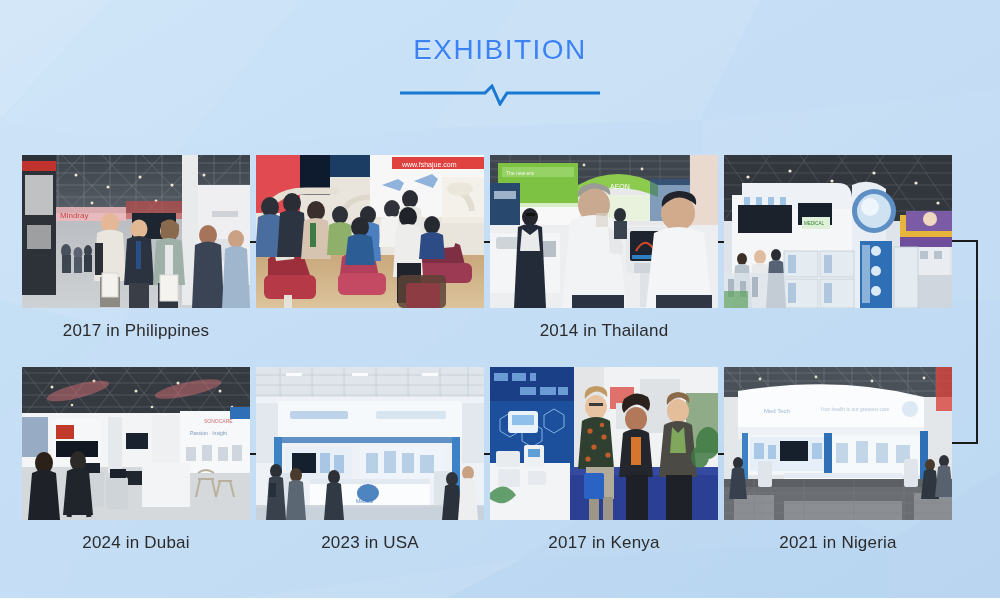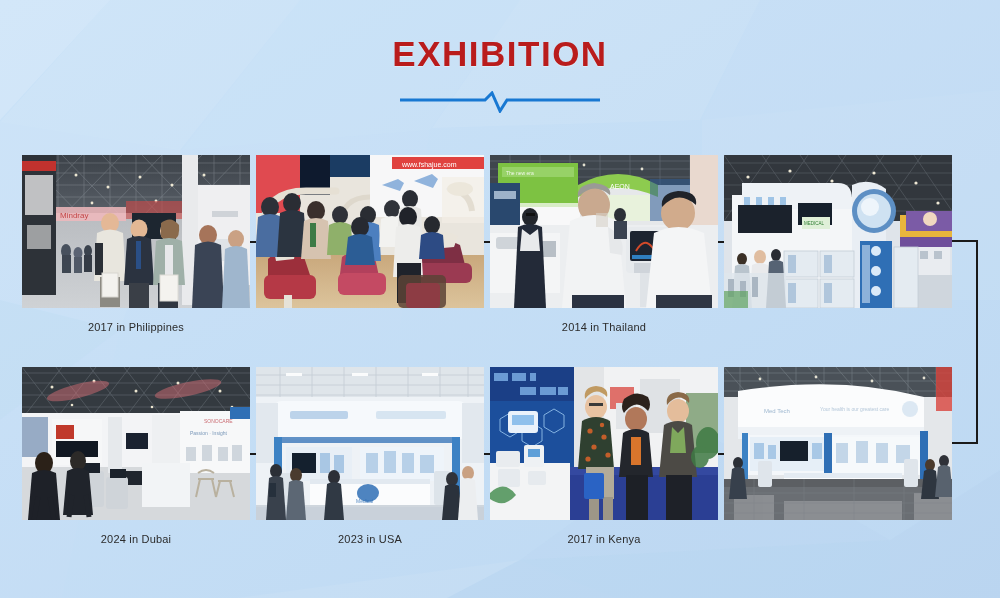--- a/index.html
+++ b/index.html
@@ -11,36 +11,36 @@
   .page{position:relative;width:1000px;height:607px;overflow:hidden;}
 
   
   .bg{position:absolute;inset:0;background:#c3ddf5;}
   .bg-bottom-white{position:absolute;left:0;right:0;bottom:0;height:9px;background:#ffffff;}
   .facet{position:absolute;pointer-events:none;}
 
   
   .header{position:absolute;left:0;right:0;top:36px;text-align:center;}
   .title{
-    font-size:35px;font-weight:bold;letter-spacing:1.5px;
-    color:#b91c1c;line-height:1;
+    font-size:28px;font-weight:normal;letter-spacing:1.5px;
+    color:#3b82f6;line-height:1;
     text-shadow:0 1px 0 rgba(255,255,255,.35);
   }
   .rule-wrap{margin:20px auto 0;width:200px;height:22px;position:relative;}
 
   
   .grid{position:absolute;left:0;top:155px;width:1000px;}
   .row{position:relative;height:200px;}
   .cell{position:absolute;top:0;width:228px;}
   .c0{left:22px}.c1{left:256px}.c2{left:490px}.c3{left:724px}
   .photo{
     position:relative;width:228px;height:153px;overflow:hidden;background:#0f766e;
   }
   .caption{
-    margin-top:13px;text-align:center;font-size:11px;color:#2b2b2b;
+    margin-top:13px;text-align:center;font-size:17px;color:#2b2b2b;
     letter-spacing:.2px;white-space:nowrap;
   }
 
   
   .hconn{position:absolute;height:2px;background:#1a1a1a;top:86px;}
   .h01{left:248px;width:10px}
   .h12{left:482px;width:10px}
   .h23{left:716px;width:10px}
   .sidewrap{position:absolute;left:0;top:155px;width:1000px;height:420px;pointer-events:none;}
 </style>
@@ -749,16 +749,17 @@
             <g>
               <ellipse cx="206" cy="98" rx="5" ry="6" fill="#4a3a2c"></ellipse>
               <path d="M200 104 q6 -4 12 0 l3 28 h-18z" fill="#2e3640"></path>
             </g>
             <g>
               <ellipse cx="220" cy="94" rx="5" ry="6" fill="#2f3138"></ellipse>
               <path d="M214 100 q6 -4 12 0 l3 30 h-18z" fill="#58626e"></path>
             </g>
           </svg>
         </div>
+        <div class="caption">2021 in Nigeria</div>
       </div>
     </div>
   </div>
 </div>
 
 </body></html>

